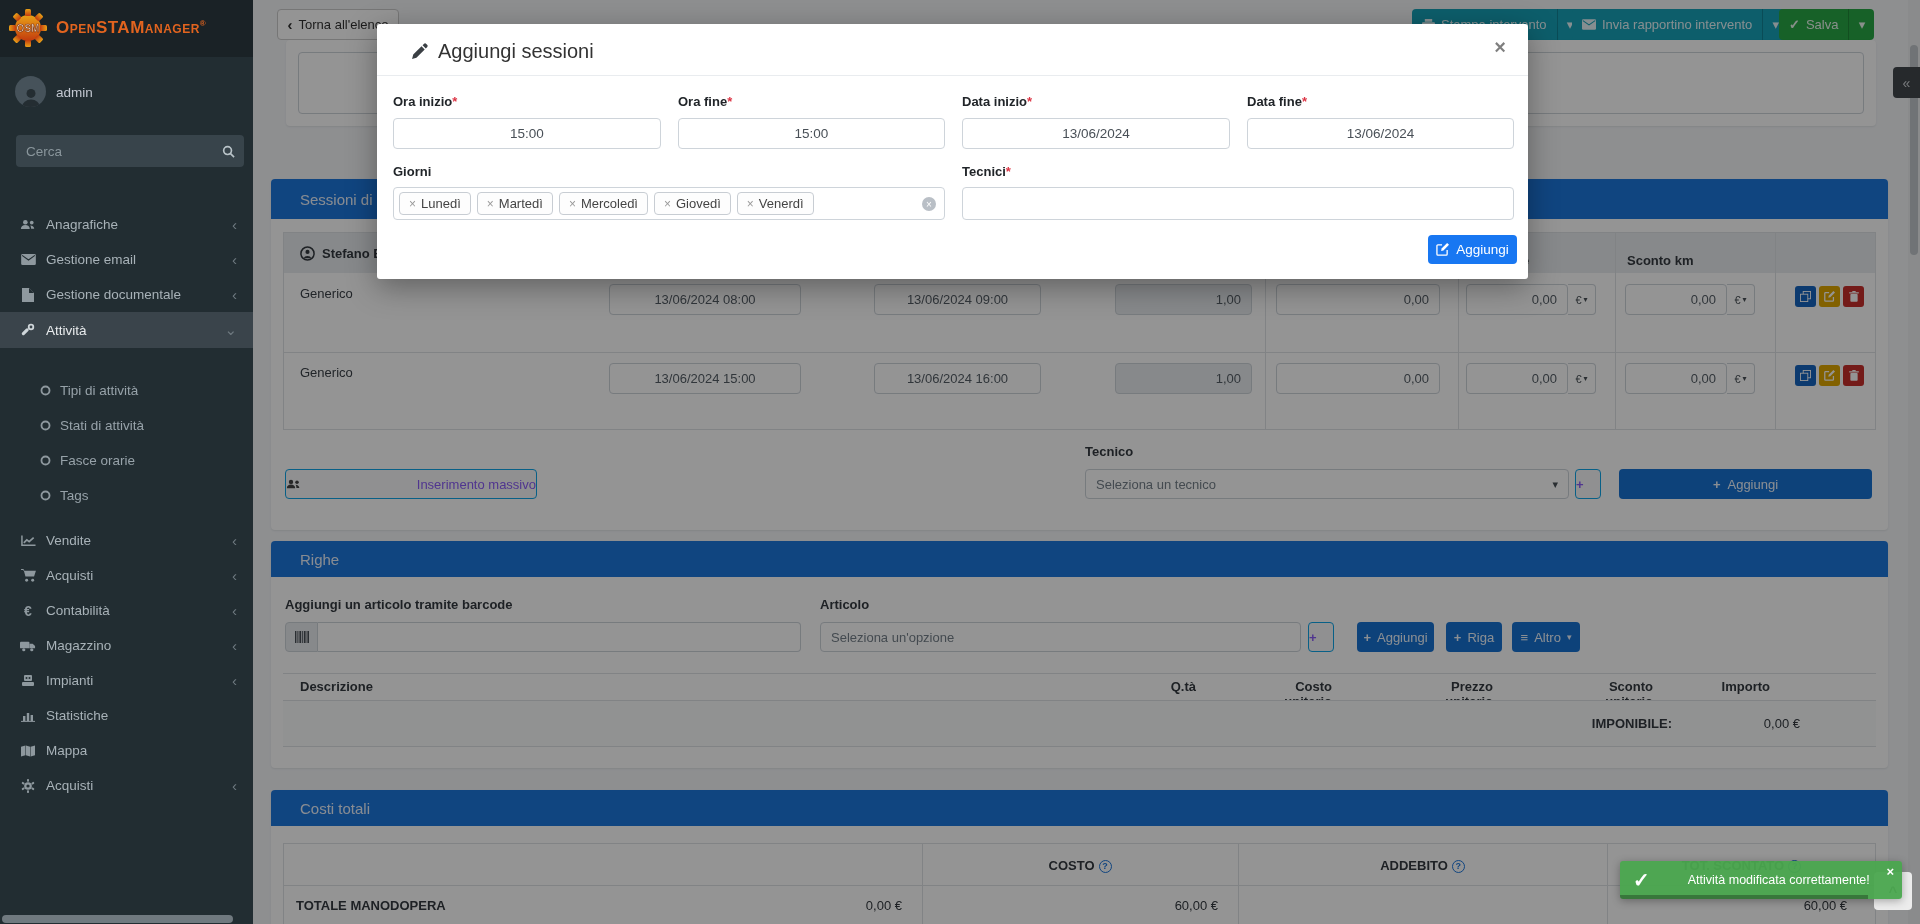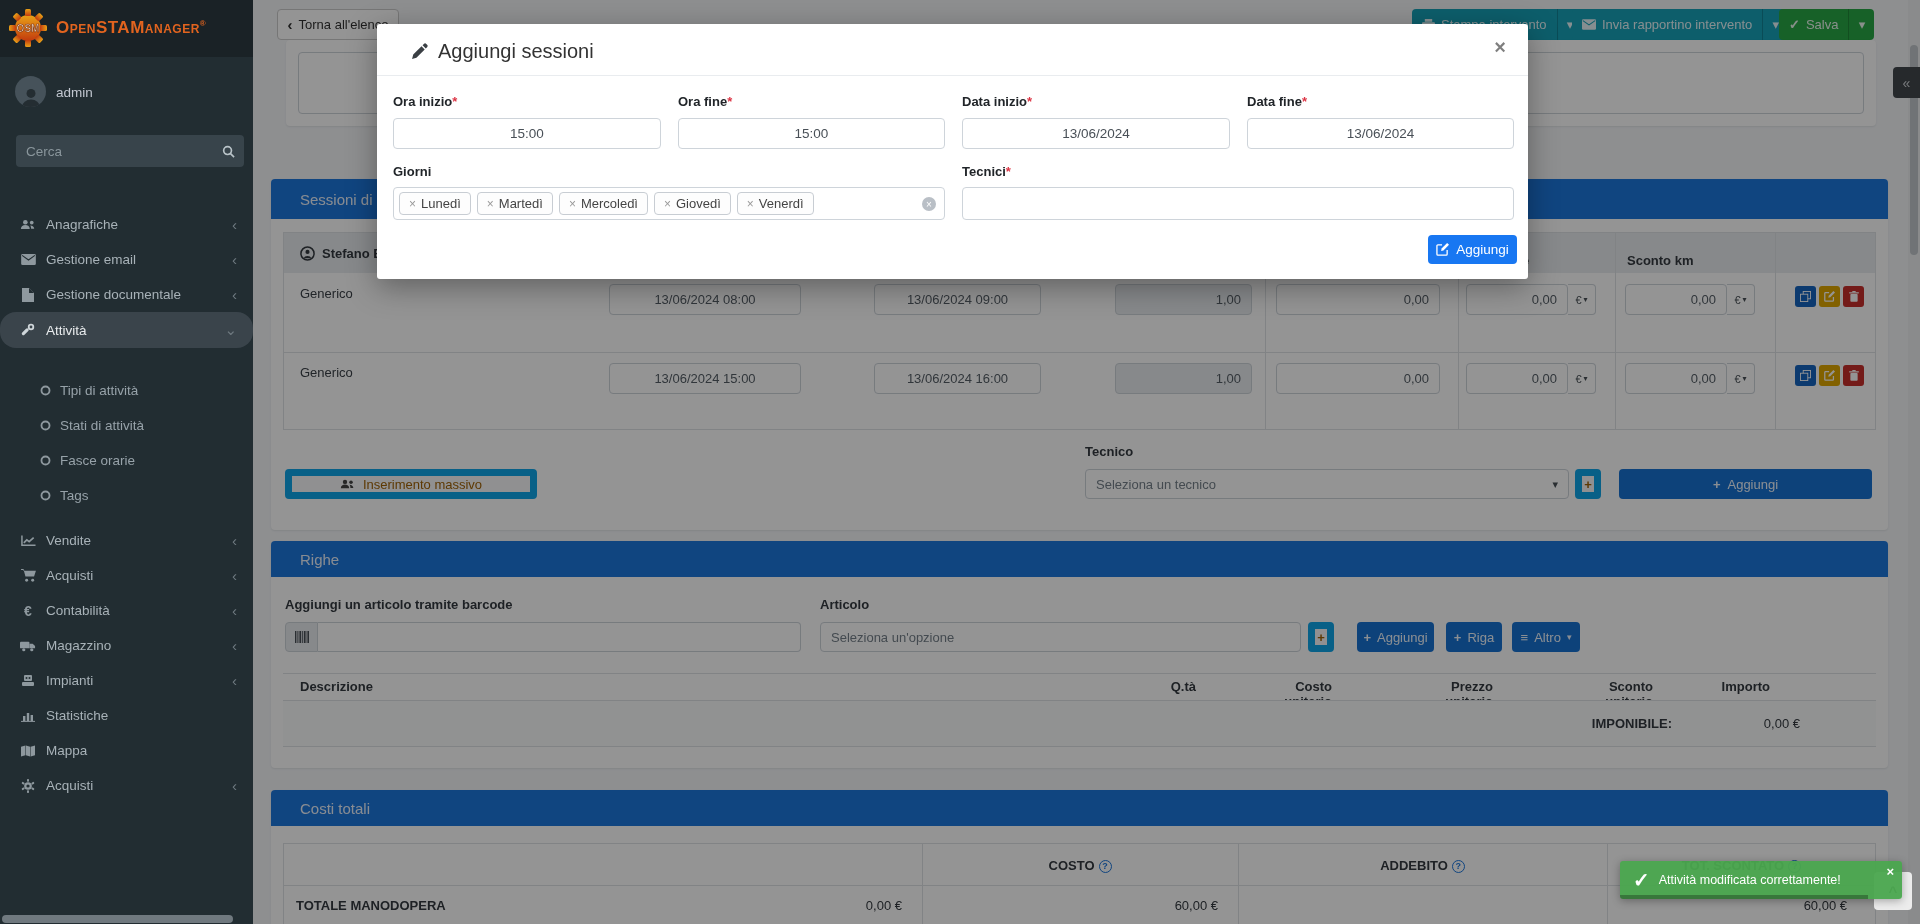--- a/index.html
+++ b/index.html
@@ -17,34 +17,34 @@
     background:#46525a;color:#242d32;display:flex;align-items:flex-end;justify-content:center;overflow:hidden;}
   .username{position:absolute;left:56px;top:85px;color:#c2c7d0;font-size:13.5px;}
   .searchbox{position:absolute;left:16px;top:135px;width:228px;height:32px;background:#38444b;
     border-radius:4px;display:flex;align-items:center;}
   .searchbox input{flex:1;background:transparent;border:0;outline:0;color:#c2c7d0;font-size:13.5px;
     padding:0 10px;font-family:"Liberation Sans",sans-serif;}
   .searchbox input::placeholder{color:#8a969c;}
   .searchbtn{width:38px;height:32px;display:flex;align-items:center;justify-content:center;color:#b9c3c8;cursor:pointer;}
   .mi{position:absolute;left:0;width:253px;height:35px;display:flex;align-items:center;color:#a8b2b8;font-size:13.5px;cursor:pointer;}
   .mi .ic{width:22px;display:flex;justify-content:center;margin-left:17px;margin-right:7px;color:#8e989e;}
-  .mi.active{background:#3a444b;color:#e8ebed;border-radius:16px;}
+  .mi.active{background:#3a444b;color:#e8ebed;}
   .mi.active .ic{color:#cfd6da;}
   .mi .chev{position:absolute;right:16px;color:#6f7a80;font-size:15px;}
   .smi{position:absolute;left:0;width:253px;height:35px;display:flex;align-items:center;color:#97a2a9;font-size:13.5px;cursor:pointer;margin-top:25px;}
   .smi .ic{width:14px;display:flex;justify-content:center;margin-left:38px;margin-right:8px;color:#8e989e;}
   .sb-hscroll{position:absolute;left:2px;top:915px;width:231px;height:8px;border-radius:4px;background:#707densité;background:#70797f;z-index:61;}
   
   .content{left:253px;top:0;width:1667px;height:924px;background:#f4f6f9;}
   .btn{display:inline-flex;align-items:center;justify-content:center;border-radius:4px;font-size:13px;cursor:pointer;white-space:nowrap;}
   .btn-default{background:#fff;border:1px solid #ccc;color:#333;}
   .btn-info{background:#17a2b8;color:#e7f5f8;}
   .btn-success{background:#28a745;color:#eaf7ee;}
   .btn-primary{background:#1873d3;color:#eef5fd;}
-  .btn-light{background:#f8f9fa;border:7px solid #0ea5e9;color:#a16207;}
+  .btn-light{background:#f8f9fa;border:1px solid #0ea5e9;color:#8b5cf6;justify-content:space-between;}
   .split{display:flex;align-items:stretch;}
   .split .main{display:flex;align-items:center;gap:6px;padding:0 10px;}
   .split .caret{width:26px;display:flex;align-items:center;justify-content:center;border-left:1px solid rgba(0,0,0,.18);}
   .card{position:absolute;background:#fff;border-radius:4px;box-shadow:0 1px 2px rgba(0,0,0,.08);}
   .ph{position:absolute;background:#1d77dd;color:#eaf1fb;font-size:15px;display:flex;align-items:center;
     padding-left:29px;border-radius:4px 4px 0 0;}
   .band{position:absolute;background:#e9ecef;display:flex;align-items:center;font-weight:bold;color:#343a40;}
   .inp{position:absolute;background:#fff;border:1px solid #ced4da;border-radius:4px;color:#555e66;
     font-size:13px;display:flex;align-items:center;justify-content:center;}
   .inp.ro{background:#e9ecef;}
@@ -75,21 +75,21 @@
   .tag{display:inline-flex;align-items:center;gap:5px;border:1px solid #c8cdd3;border-radius:4px;
     padding:3px 9px;font-size:13px;color:#444;background:#fdfdfd;}
   .tag .x{color:#999;cursor:pointer;font-size:12px;}
   .clearall{position:absolute;right:8px;top:9px;width:14px;height:14px;border-radius:50%;background:#b9bfc6;
     color:#fff;font-size:10px;display:flex;align-items:center;justify-content:center;cursor:pointer;}
   .modal .msubmit{position:absolute;left:1051px;top:211px;width:89px;height:29px;background:#1877f2;color:#fff;
     border-radius:4px;display:flex;align-items:center;justify-content:center;gap:7px;font-size:13.5px;cursor:pointer;}
   .toast{left:1620px;top:861px;width:282px;height:38px;background:rgba(74,167,78,.95);border-radius:3px;z-index:300;
     box-shadow:0 2px 8px rgba(0,0,0,.3);color:#fff;display:flex;align-items:center;}
   .toast .tick{font-size:20px;font-weight:bold;margin:0 9px 0 13px;}
-  .toast .msg{font-size:12.5px;}
+  .toast .msg{font-size:12.5px;margin-left:29px;}
   .toast .tclose{position:absolute;right:8px;top:3px;font-weight:bold;font-size:13px;cursor:pointer;}
   .toast .bar{position:absolute;left:0;bottom:0;height:4px;width:88%;background:rgba(0,0,0,.28);border-radius:0 0 0 3px;}
   .scrolltop{left:1874px;top:872px;width:38px;height:38px;background:#ececec;border-radius:4px;z-index:200;
     display:flex;align-items:center;justify-content:center;color:#555;font-size:15px;font-weight:bold;cursor:pointer;}
   .edge-toggle{left:1893px;top:67px;width:27px;height:31px;background:#42474c;border-radius:4px 0 0 4px;z-index:40;
     display:flex;align-items:center;justify-content:center;color:#cfd3d7;font-size:14px;cursor:pointer;}
   .vscroll{left:1908px;top:0;width:12px;height:924px;background:#eef0f1;z-index:30;}
   .vscroll .thumb{position:absolute;left:2px;top:45px;width:8px;height:210px;background:#c1c6cb;border-radius:4px;}
 </style>
 </head>

